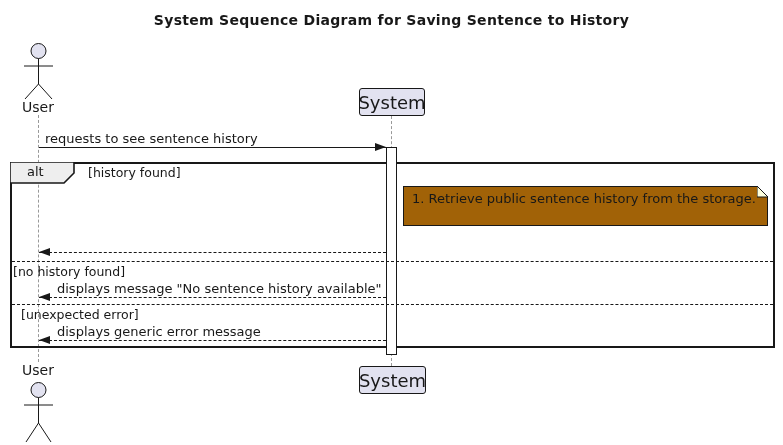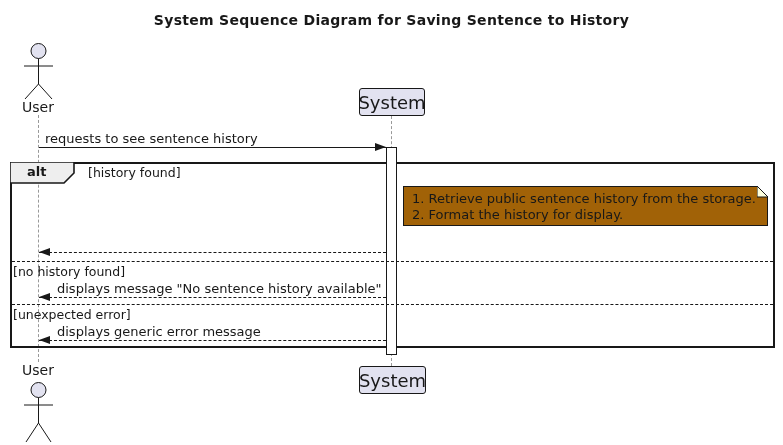--- a/index.html
+++ b/index.html
@@ -34,21 +34,21 @@
     position:absolute; left:386px; top:147px; width:11px; height:208px;
     background:#ffffff; border:1px solid #181818; z-index:3;
   }
   .alt-frame {
     position:absolute; left:10px; top:162px; width:765px; height:186px;
     border:2px solid #181818; z-index:1; background:transparent;
   }
   .alt-pentagon { position:absolute; left:10px; top:162px; width:66px; height:22px; z-index:4; }
   .alt-pentagon svg { display:block; }
   .alt-operator {
-    position:absolute; left:17px; top:2px; font-size:13px; font-weight:bold;
+    position:absolute; left:17px; top:2px; font-size:13px; font-weight:normal;
   }
   .guard { position:absolute; font-size:12.5px; font-weight:normal; white-space:nowrap; z-index:4; }
   .divider { position:absolute; left:12px; width:761px; height:0; border-top:1px dashed #181818; z-index:4; }
   .note {
     position:absolute; left:403px; top:186px; width:365px; height:40px;
     background:#a16207; border:1px solid #181818; z-index:4;
     font-size:13px; line-height:16px; padding:4px 8px 0 8px;
     clip-path: polygon(0 0, calc(100% - 11px) 0, 100% 11px, 100% 100%, 0 100%);
   }
   .note-fold { position:absolute; left:757px; top:186px; z-index:5; }
@@ -86,38 +86,37 @@
   <div class="alt-pentagon">
     <svg width="66" height="22" viewBox="0 0 66 22">
       <polygon points="0,0 64,0 64,11 54,21 0,21" fill="#EEEEEE" stroke="#181818" stroke-width="1.6"></polygon>
     </svg>
     <span class="alt-operator">alt</span>
   </div>
   <div class="guard" style="left:88px; top:165px;">[history found]</div>
 
   <div class="note">
     <div>1. Retrieve public sentence history from the storage.</div>
-    <div>2. Format the history for display.</div>
   </div>
   <svg class="note-fold" width="12" height="12" viewBox="0 0 12 12">
     <path d="M0,0 L0,11 L11,11 Z" fill="#FEFFDD" stroke="#181818" stroke-width="1"></path>
   </svg>
 
   <div class="line-dashed" style="left:39px; top:252px; width:347px;"></div>
   <div class="arrow-left" style="left:39px; top:248px;"></div>
 
   <div class="divider" style="top:261px;"></div>
   <div class="guard" style="left:13px; top:264px;">[no history found]</div>
 
   <div class="msg-label" style="left:57px; top:281px;">displays message "No sentence history available"</div>
   <div class="line-dashed" style="left:39px; top:297px; width:347px;"></div>
   <div class="arrow-left" style="left:39px; top:293px;"></div>
 
   <div class="divider" style="top:304px;"></div>
-  <div class="guard" style="left:13px; top:307px;">[unexpected error]</div>
+  <div class="guard" style="left:13px; top:307px;padding-left:8px;">[unexpected error]</div>
 
   <div class="msg-label" style="left:57px; top:324px;">displays generic error message</div>
   <div class="line-dashed" style="left:39px; top:340px; width:347px;"></div>
   <div class="arrow-left" style="left:39px; top:336px;"></div>
 
   <div class="actor-label" style="left:10px; top:362px; width:56px;">User</div>
   <svg class="actor-fig" style="left:22px; top:381px;" width="33" height="64" viewBox="0 0 33 64">
     <circle cx="16.5" cy="9" r="7.5" fill="#E2E2F0" stroke="#181818" stroke-width="1"></circle>
     <line x1="16.5" y1="16.5" x2="16.5" y2="42" stroke="#181818" stroke-width="1"></line>
     <line x1="2" y1="24" x2="31" y2="24" stroke="#181818" stroke-width="1"></line>

